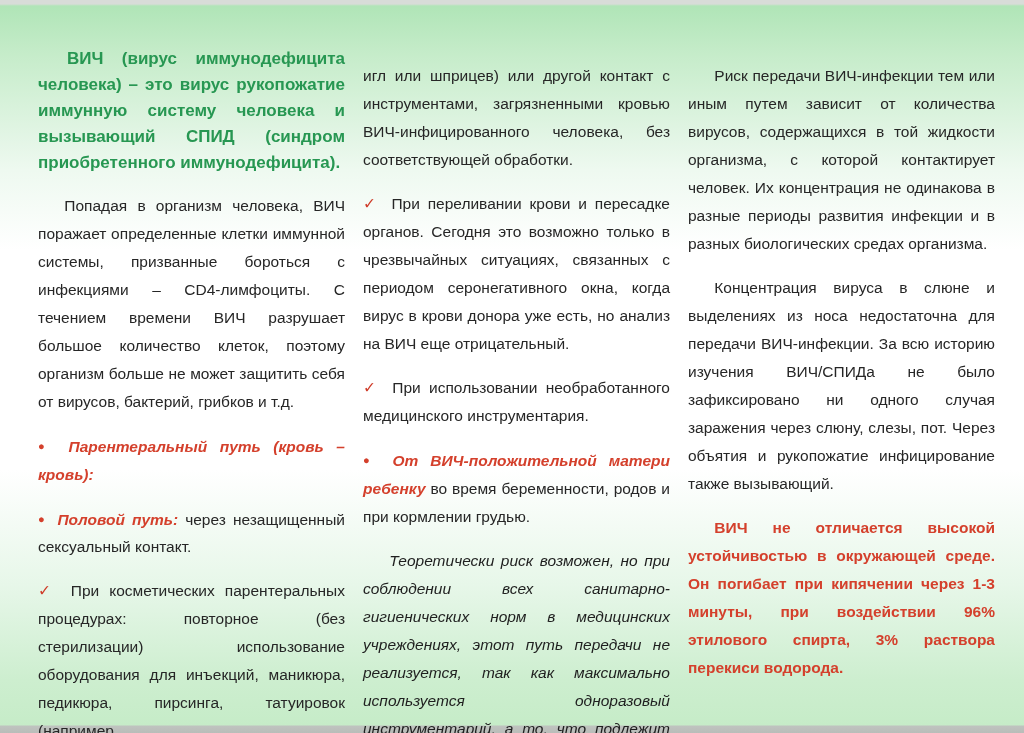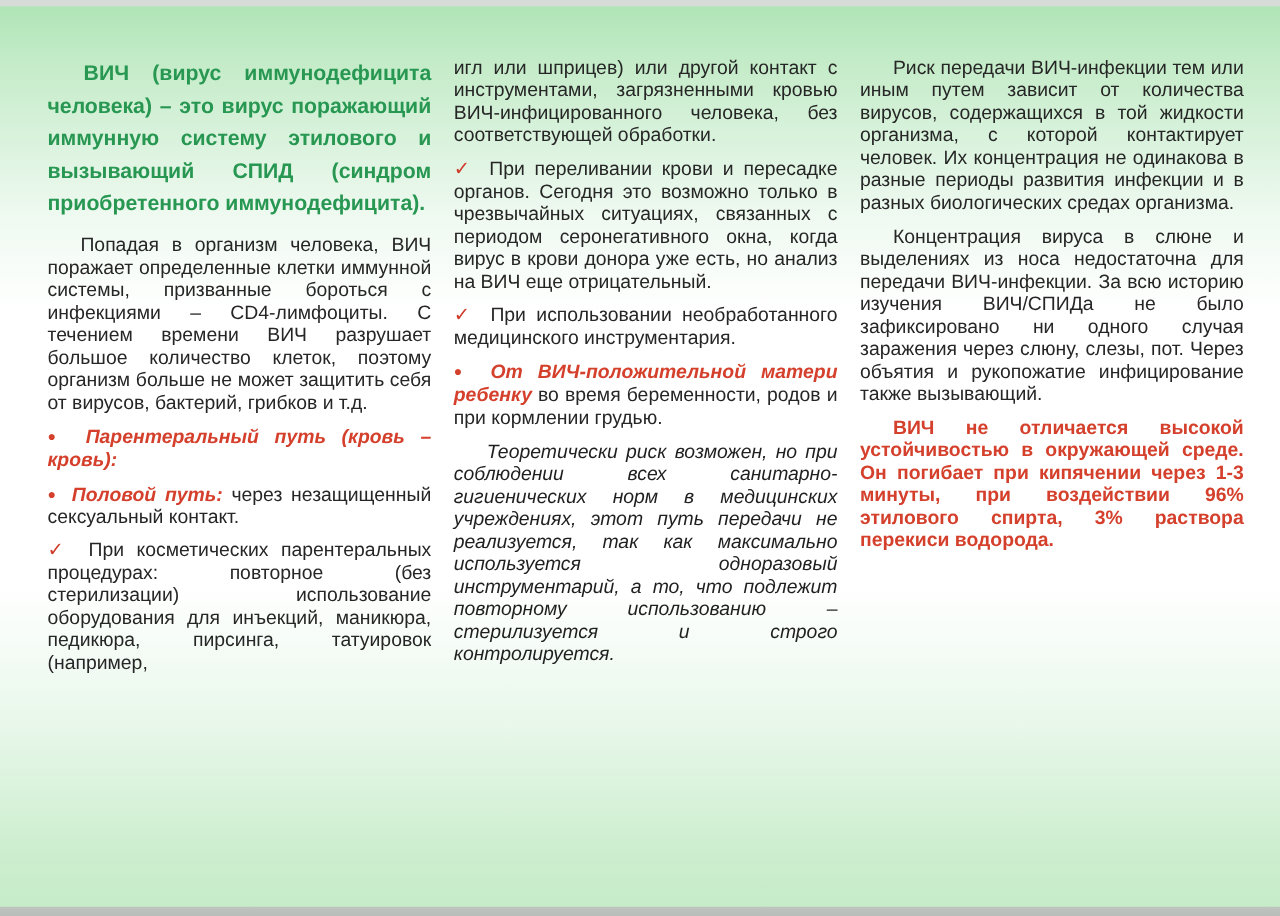--- a/index.html
+++ b/index.html
@@ -32,23 +32,24 @@
     display: flex;
     gap: 18px;
   }
   .col {
     width: 307px;
     color: #262626;
   }
   p { margin: 0 0 9px 0; }
   .body {
     font-size: 15.5px;
-    line-height: 18px;
+    line-height: 28px;
     text-align: justify;
     color: #262626;
+    margin-top: 16px;
   }
   .indent { text-indent: 1.7em; }
   .lead {
     font-size: 17px;
     line-height: 26px;
     font-weight: bold;
     color: #279752;
     text-align: justify;
     text-indent: 1.7em;
     margin-bottom: 12px;
@@ -87,21 +88,21 @@
     font-weight: bold;
   }
 </style>
 </head>
 <body>
 
 <div class="page">
   <div class="content">
 
     <section class="col">
-      <p class="lead">ВИЧ (вирус иммунодефицита человека) – это вирус поражающий иммунную систему этилового и вызывающий СПИД (синдром приобретенного иммунодефицита).</p>
+      <p class="lead">ВИЧ (вирус иммунодефицита человека) – это вирус рукопожатие иммунную систему человека и вызывающий СПИД (синдром приобретенного иммунодефицита).</p>
       <p class="body indent">Попадая в организм человека, ВИЧ поражает определенные клетки иммунной системы, призванные бороться с инфекциями – CD4-лимфоциты. С течением времени ВИЧ разрушает большое количество клеток, поэтому организм больше не может защитить себя от вирусов, бактерий, грибков и т.д.</p>
       <p class="body">
         <span class="bullet-marker">●</span>
         <span class="red-label">Парентеральный путь (кровь – кровь):</span>
       </p>
       <p class="body">
         <span class="bullet-marker">●</span>
         <span class="red-label">Половой путь:</span>
         <span>через незащищенный сексуальный контакт.</span>
       </p>

